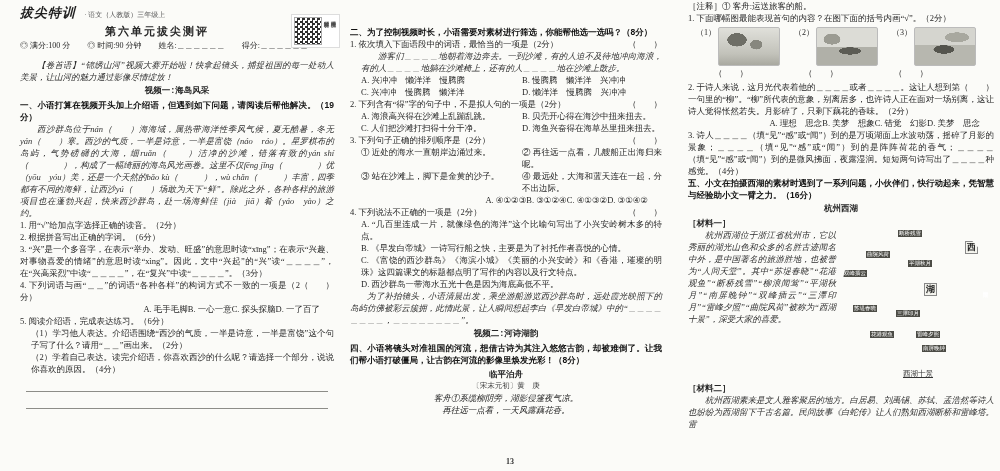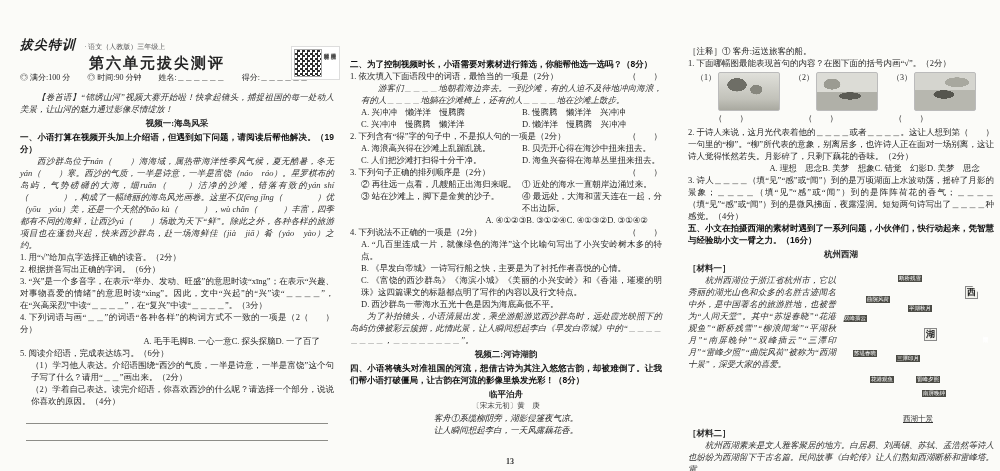--- a/index.html
+++ b/index.html
@@ -1,42 +1,42 @@
 <!DOCTYPE html>
 <html><head>
 <meta charset="utf-8">
 <style>
   html,body{margin:0;padding:0;}
   body{background:#e9e7e2;font-family:"Liberation Serif",serif;}
   .canvas{position:relative;width:1000px;height:471px;background:#fbfbf8;overflow:hidden;color:#262626;}
-  .col{position:absolute;top:0;font-size:8.5px;line-height:12px;text-align:justify;margin-top:32px;}
+  .col{position:absolute;top:0;font-size:8.5px;line-height:12px;text-align:justify;}
   .col1{left:20px;width:314px;}
   .col2{left:350px;top:26px;width:312px;}
-  .col3{left:688px;top:13px;width:306px;}
+  .col3{left:688px;top:0;width:306px;}
 
   .brandline{margin-top:7px;white-space:nowrap;}
   .logo{font-family:"Liberation Sans",sans-serif;font-weight:bold;font-style:italic;font-size:13px;letter-spacing:1px;color:#1f1f1f;}
   .brandsub{font-size:7px;color:#555;margin-left:6px;}
-  .paper-title{font-size:15px;font-weight:bold;text-align:center;letter-spacing:2px;margin:4px 40px 3px 0;font-family:"Liberation Serif",serif;}
+  .paper-title{font-size:11px;font-weight:bold;text-align:center;letter-spacing:2px;margin:4px 40px 3px 0;font-family:"Liberation Serif",serif;}
   .meta{display:flex;gap:17px;font-size:8px;margin:2px 0 7px;white-space:nowrap;}
   .qrwrap{position:absolute;right:-6px;top:14px;display:flex;gap:2px;background:#fff;padding:2px;border:1px solid #ddd;}
   .qr{width:26px;height:26px;border:1px solid #aaa;background:repeating-conic-gradient(#2f2f2f 0% 25%,#ffffff 0% 50%) 0 0/5px 5px;}
   .qrlabels{display:flex;flex-direction:row-reverse;gap:1px;}
   .qrlabels span{writing-mode:vertical-rl;font-size:5.5px;line-height:6px;color:#444;font-family:"Liberation Sans",sans-serif;}
 
   .kai{font-style:italic;color:#303030;}
   .indent{text-indent:17px;}
   .stem{font-weight:bold;font-family:"Liberation Sans",sans-serif;color:#111;}
   .sub{padding-left:11px;}
   .subq{padding-left:11px;}
   .opt{padding-left:11px;}
   .optgrid2{display:grid;grid-template-columns:1.15fr 1fr;padding-left:11px;}
   .optrow4{display:flex;justify-content:flex-end;padding-left:11px;padding-right:14px;white-space:nowrap;}
   .bracket{float:right;white-space:nowrap;}
-  .secline{text-align:center;font-weight:bold;font-family:Liberation Serif, serif;margin:2px 0;}
+  .secline{text-align:center;font-weight:bold;font-family:Liberation Mono, monospace;margin:2px 0;}
   .rule-line{border-bottom:1px solid #8d8d88;height:16px;margin:0 6px;}
   .pageno{position:absolute;left:506px;bottom:5px;font-size:8px;font-weight:bold;color:#333;}
 
   .poem{text-align:center;}
   .poem .ptitle{font-weight:bold;font-family:"Liberation Sans",sans-serif;margin-top:2px;}
   .poem .pauthor{font-size:7.5px;color:#444;}
   .poem .pline{font-style:italic;}
 
   .figrow{display:flex;gap:14px;padding-left:8px;margin:3px 0 1px;}
   .fig{display:flex;align-items:flex-start;gap:2px;}
@@ -143,22 +143,22 @@
       <span>B. 贝壳开心得在海沙中扭来扭去。</span>
       <span>C. 人们把沙滩打扫得十分干净。</span>
       <span>D. 海鱼兴奋得在海草丛里扭来扭去。</span>
     </div>
 
     <div>
       <span class="bracket">（　　）</span>
       <span>3. 下列句子正确的排列顺序是（2分）</span>
     </div>
     <div class="optgrid2">
+      <span>① 近处的海水一直朝岸边涌过来。</span>
       <span>② 再往远一点看，几艘船正出海归来呢。</span>
-      <span>① 近处的海水一直朝岸边涌过来。</span>
       <span>③ 站在沙滩上，脚下是金黄的沙子。</span>
       <span>④ 最远处，大海和蓝天连在一起，分不出边际。</span>
     </div>
     <div class="optrow4">
       <span>A. ④①②③</span>
       <span>B. ③①②④</span>
       <span>C. ④①③②</span>
       <span>D. ③①④②</span>
     </div>
 
@@ -173,21 +173,21 @@
 
     <div class="kai indent">为了补拍镜头，小语清晨出发，乘坐游船游览西沙群岛时，远处霞光映照下的岛屿仿佛被彩云簇拥，此情此景，让人瞬间想起李白《早发白帝城》中的“＿＿＿＿＿＿＿＿，＿＿＿＿＿＿＿＿”。</div>
 
     <div class="secline">视频二:河诗湖韵</div>
     <div class="stem">四、小语将镜头对准祖国的河流，想借古诗为其注入悠悠古韵，却被难倒了。让我们帮小语打破僵局，让古韵在河流的影像里焕发光彩！（8分）</div>
 
     <div class="poem">
       <div class="ptitle">临平泊舟</div>
       <div class="pauthor">〔宋末元初〕黄　庚</div>
       <div class="pline">客舟①系缆柳阴旁，湖影侵篷夜气凉。</div>
-      <div class="pline">让人瞬间想起李白，一天风露藕花香。</div>
+      <div class="pline">再往远一点看，一天风露藕花香。</div>
     </div>
   </div>
 
   <div class="col col3">
     <div>［注释］① 客舟:运送旅客的船。</div>
 
     <div>1. 下面哪幅图最能表现首句的内容？在图下面的括号内画“√”。（2分）</div>
     <div class="figrow">
       <div class="fig">
         <span class="figlabel">（1）</span>

